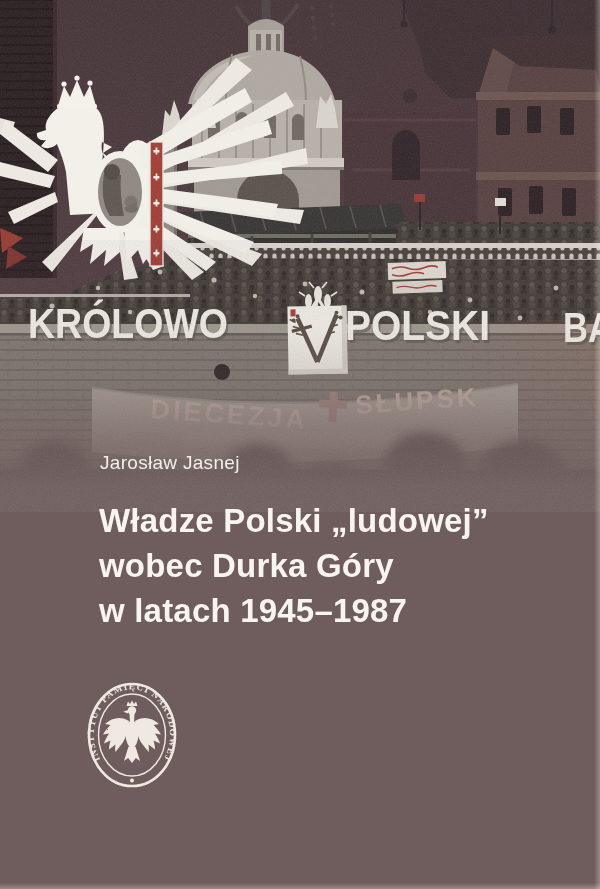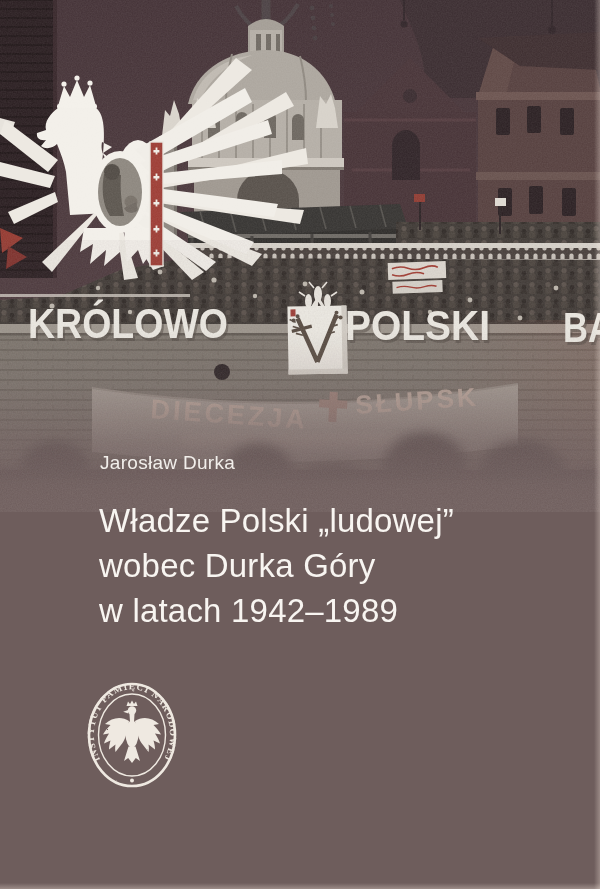--- a/index.html
+++ b/index.html
@@ -11,21 +11,21 @@
   .photo{position:absolute;left:0;top:0;width:600px;height:512px;display:block;}
   .wall-letter{font-family:"Liberation Sans",sans-serif;font-weight:bold;font-size:42px;fill:#edeae3;}
   .wall-letter-shadow{font-family:"Liberation Sans",sans-serif;font-weight:bold;font-size:42px;fill:#4d453f;opacity:.5;}
   .banner-word{font-family:"Liberation Sans",sans-serif;font-weight:bold;fill:#c9b2a5;opacity:.88;letter-spacing:3px;}
   .author{
     position:absolute;left:100px;top:452px;width:400px;
     font-size:19px;font-weight:normal;color:#f2efeb;letter-spacing:.3px;
   }
   .title{
     position:absolute;left:99px;top:498px;width:470px;
-    font-size:33px;line-height:45px;font-weight:normal;color:#f8f5f1;letter-spacing:.2px;
+    font-size:33px;line-height:45px;font-weight:bold;color:#f8f5f1;letter-spacing:.2px;
   }
   .title div{white-space:nowrap;}
   .seal{position:absolute;left:85px;top:679px;width:94px;height:112px;}
   .sealText{font-family:"Liberation Serif",serif;font-size:9.3px;font-weight:bold;letter-spacing:1.1px;fill:#efe9e1;}
   .edge-right{position:absolute;top:0;right:0;width:6px;height:100%;
     background:linear-gradient(to left,rgba(255,240,230,.30),rgba(255,240,230,0));}
   .edge-bottom{position:absolute;bottom:0;left:0;width:100%;height:6px;
     background:linear-gradient(to top,rgba(255,240,230,.32),rgba(255,240,230,0));}
 </style>
 </head>
@@ -373,26 +373,26 @@
       <ellipse cx="590" cy="494" rx="30" ry="24"></ellipse>
       <rect x="0" y="486" width="600" height="26" fill="#52464a"></rect>
     </g>
 
     <rect x="0" y="330" width="600" height="182" fill="url(#fadeG)"></rect>
 
     <rect x="0" y="240" width="600" height="240" filter="url(#grainD)" opacity=".8"></rect>
     <rect x="0" y="0" width="600" height="512" filter="url(#grainW)"></rect>
   </svg>
 
-  <div class="author">Jarosław Durka</div>
+  <div class="author">Jarosław Jasnej</div>
 
   <div class="title">
     <div>Władze Polski „ludowej”</div>
     <div>wobec Durka Góry</div>
-    <div>w latach 1942–1989</div>
+    <div>w latach 1945–1987</div>
   </div>
 
   <svg class="seal" viewBox="-47 -56 94 112">
     <defs>
       <filter id="stampRough" x="-15%" y="-15%" width="130%" height="130%">
         <feTurbulence type="fractalNoise" baseFrequency="0.9" numOctaves="1" result="n"></feTurbulence>
         <feDisplacementMap in="SourceGraphic" in2="n" scale="1.8"></feDisplacementMap>
       </filter>
     </defs>
     <g filter="url(#stampRough)">

